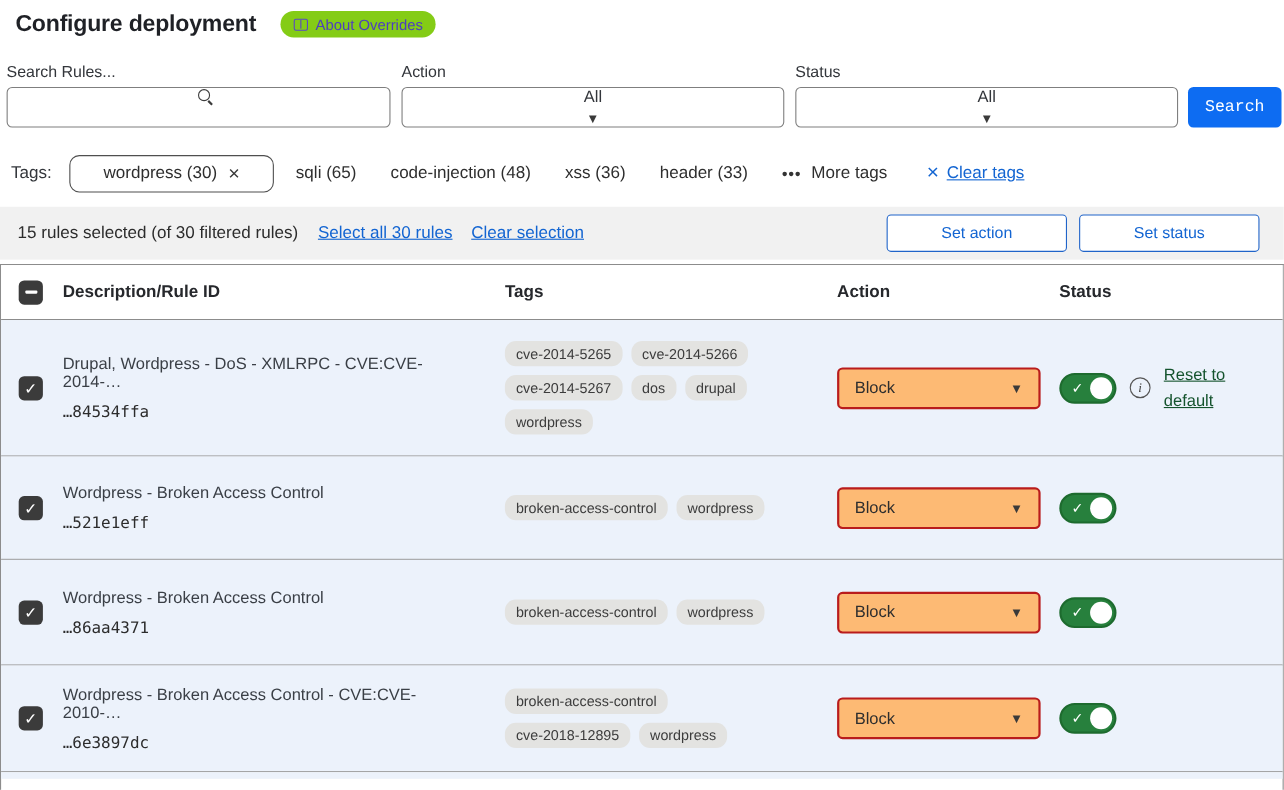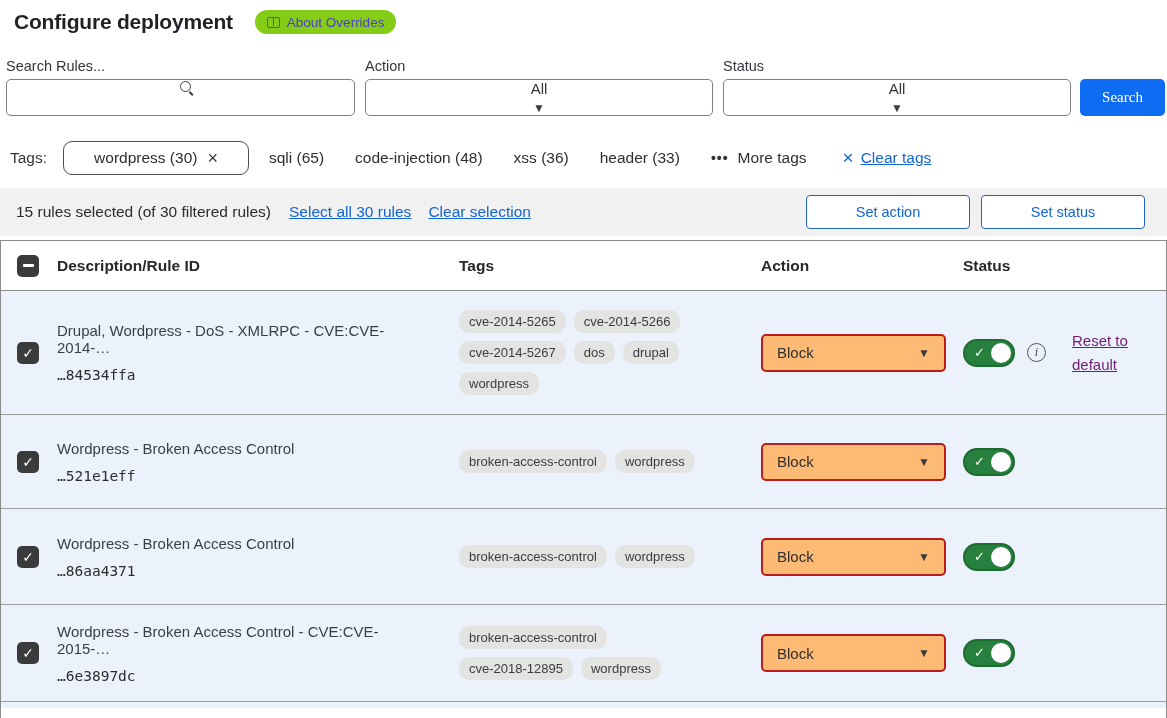--- a/index.html
+++ b/index.html
@@ -33,21 +33,21 @@
   .text-input { padding-left:12px; gap:10px; }
   .text-input input { border:none; outline:none; flex:1; font:inherit; color:inherit; background:transparent; height:100%; }
   .mag-icon { position:relative; width:16px; height:16px; flex:0 0 auto; }
   .mag-icon::before { content:""; position:absolute; left:1px; top:1px; width:9px; height:9px; border:1.8px solid #3c3c3c; border-radius:50%; }
   .mag-icon::after { content:""; position:absolute; left:11px; top:11px; width:5px; height:1.8px; background:#3c3c3c; transform:rotate(45deg); transform-origin:0 0; }
   .select-box { justify-content:space-between; padding:0 14px; cursor:pointer; }
   .caret { font-size:12px; color:#3a3a3a; }
   .search-btn {
     position:absolute; left:1074px; top:21px; width:85px; height:37px;
     background:#0d6cf2; color:#fff; border:none; border-radius:5px; font-size:15px;
-    font-family:Liberation Serif, serif; cursor:pointer;
+    font-family:Liberation Mono, monospace; cursor:pointer;
   }
 
   
   .tags-bar { position:absolute; top:139px; left:10px; width:1150px; height:37px; display:flex; align-items:center; font-size:15.5px; }
   .tags-label { margin-right:16px; color:#33363b; }
   .tag-chip {
     display:inline-flex; align-items:center; gap:10px; height:34px; padding:0 30px;
     border:1.5px solid #4f4f4f; border-radius:9px; margin-right:20px; cursor:pointer; color:#2e2e2e;
   }
   .tag-chip .x { font-size:18px; color:#3a3a3a; line-height:1; }
@@ -113,21 +113,21 @@
     position:relative; width:52px; height:28px; border-radius:14px;
     background:#27803d; border:2px solid #1d6b2e; cursor:pointer; flex:0 0 auto;
   }
   .toggle .tick { position:absolute; left:9px; top:4px; color:#fff; font-size:13px; }
   .toggle .knob { position:absolute; right:2px; top:2px; width:20px; height:20px; background:#fff; border-radius:50%; }
   .info-icon {
     width:19px; height:19px; border:1.2px solid #555; border-radius:50%; color:#444;
     display:flex; align-items:center; justify-content:center;
     font-family:"Liberation Serif", serif; font-style:italic; font-size:12px; flex:0 0 auto; cursor:default;
   }
-  .reset-link { width:66px; font-size:15px; color:#701a75; text-decoration:underline; line-height:1.55; cursor:pointer;margin-left:14px; }
+  .reset-link { width:66px; font-size:15px; color:#14532d; text-decoration:underline; line-height:1.55; cursor:pointer; }
 </style>
 </head>
 <body>
 
 <div class="page-header">
   <div class="page-title">Configure deployment</div>
   <div class="about-badge">
     <span class="book-icon"></span>
     <span>About Overrides</span>
   </div>
@@ -288,21 +288,21 @@
         <span class="knob"></span>
       </span>
     </div>
   </div>
 
   <div class="t-row data-row h-97">
     <div class="cell-check">
       <span class="checkbox">✓</span>
     </div>
     <div class="cell-desc">
-      <div class="desc-line">Wordpress - Broken Access Control - CVE:CVE-2015-…</div>
+      <div class="desc-line">Wordpress - Broken Access Control - CVE:CVE-2010-…</div>
       <div class="rule-id">…6e3897dc</div>
     </div>
     <div class="cell-tags">
         <div class="tag-wrap">
           <span class="tag-pill">broken-access-control</span>
           <span class="tag-pill">cve-2018-12895</span>
           <span class="tag-pill">wordpress</span>
         </div>
       </div>
     <div class="cell-action">

